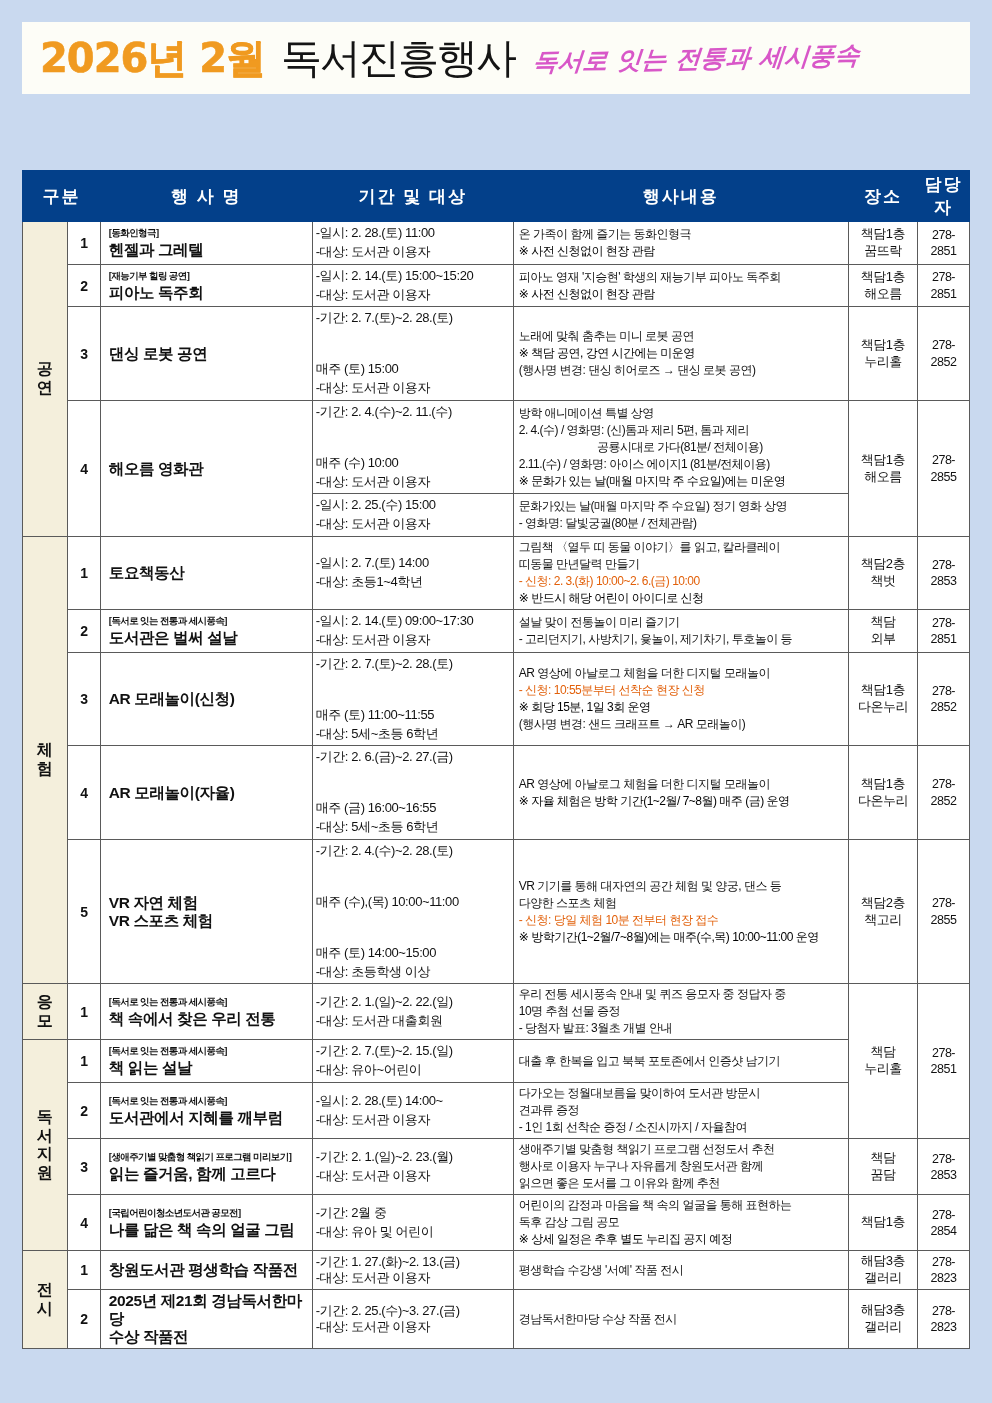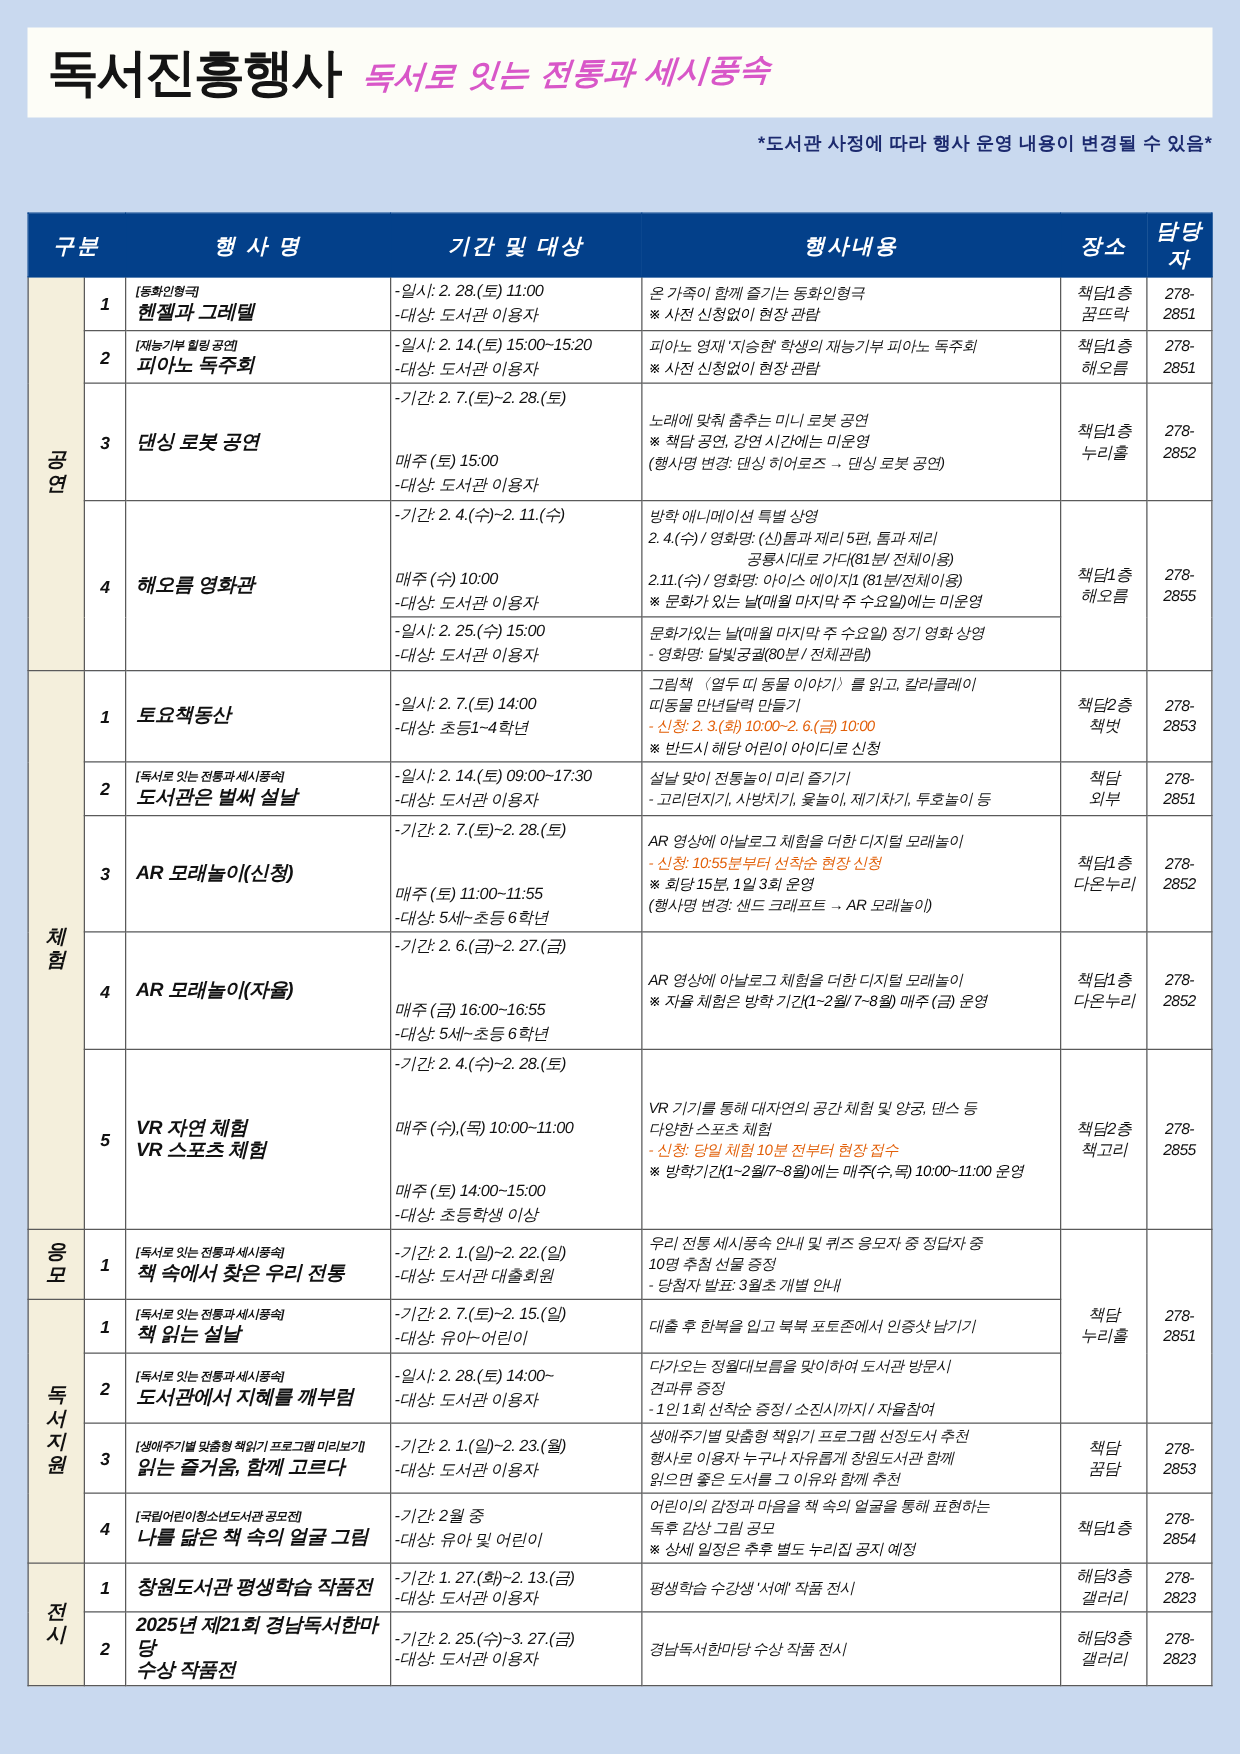--- a/index.html
+++ b/index.html
@@ -17,38 +17,38 @@
     background:#fdfdf7;
     display:flex;align-items:center;
   }
   .banner-year{
     font-size:40px;font-weight:bold;color:#f09a20;
     letter-spacing:-1px;margin-left:18px;
     font-family:"DejaVu Sans",sans-serif;
     -webkit-text-stroke:0.6px #f09a20;
   }
   .banner-main{
-    font-size:41px;font-weight:bold;color:#141414;
+    font-size:41px;font-weight:normal;color:#141414;
     letter-spacing:-2px;margin-left:16px;
     font-family:"DejaVu Sans",sans-serif;
   }
   .banner-sub{
     font-size:25px;font-weight:bold;color:#d857c8;
     letter-spacing:0px;margin-left:18px;
     font-style:italic;
     font-family:"DejaVu Sans",sans-serif;
     transform:skewX(-6deg) rotate(-1.2deg);
   }
   .notice{
     position:absolute;right:22px;top:105px;
     font-size:14.5px;color:#1c2a6e;font-weight:bold;letter-spacing:0.5px;
   }
 
   
-  .tbl-wrap{position:absolute;left:22px;top:170px;width:752px;font-style:italic;}
+  .tbl-wrap{position:absolute;left:22px;top:170px;width:752px;}
   table{border-collapse:collapse;width:948px;table-layout:fixed;
         font-size:12px;color:#111;}
   th,td{border:1px solid #5a5a5a;padding:2px 3px;vertical-align:middle;}
   thead th{
     background:#03408a;color:#fff;font-size:17px;font-weight:bold;
     text-align:center;height:38px;letter-spacing:2px;
     border:1px solid #03408a;
   }
   .c-cat{width:42px;}
   .c-no{width:30px;}
@@ -81,24 +81,24 @@
   td.tel{text-align:center;font-size:12.5px;line-height:1.3;letter-spacing:-0.5px;margin-top:34px;}
   td.tel span{display:block;}
   tbody tr{background:#fff;}
 </style>
 </head>
 <body>
 
 <div class="page">
 
   <div class="banner">
+    <div class="banner-year">2026년 2월</div>
     <div class="banner-main">독서진흥행사</div>
     <div class="banner-sub">독서로 잇는 전통과 세시풍속</div>
   </div>
-  <div class="notice">*도서관 사정에 따라 행사 운영 내용이 변경될 수 있음*</div>
 
   <div class="tbl-wrap">
     <table>
       <colgroup>
         <col class="c-cat">
           <col class="c-no">
           <col class="c-name">
         <col class="c-period">
           <col class="c-detail">
           <col class="c-place">

